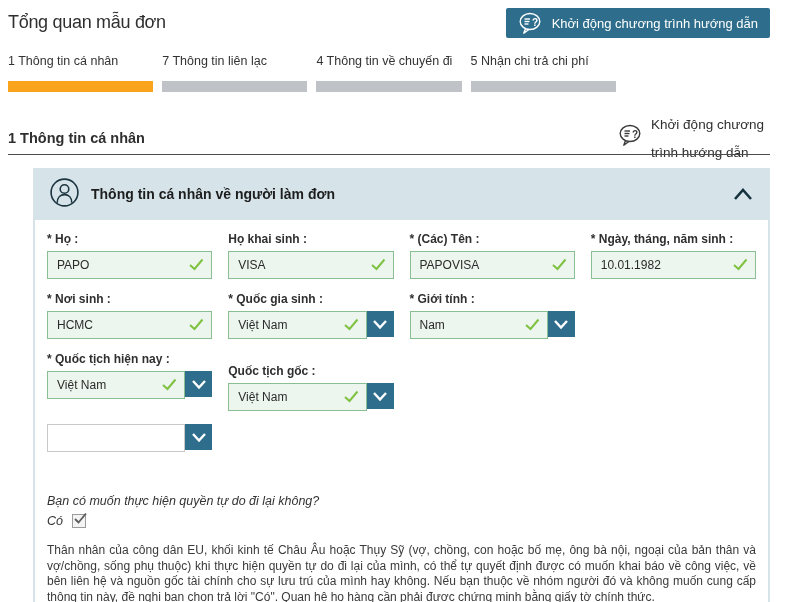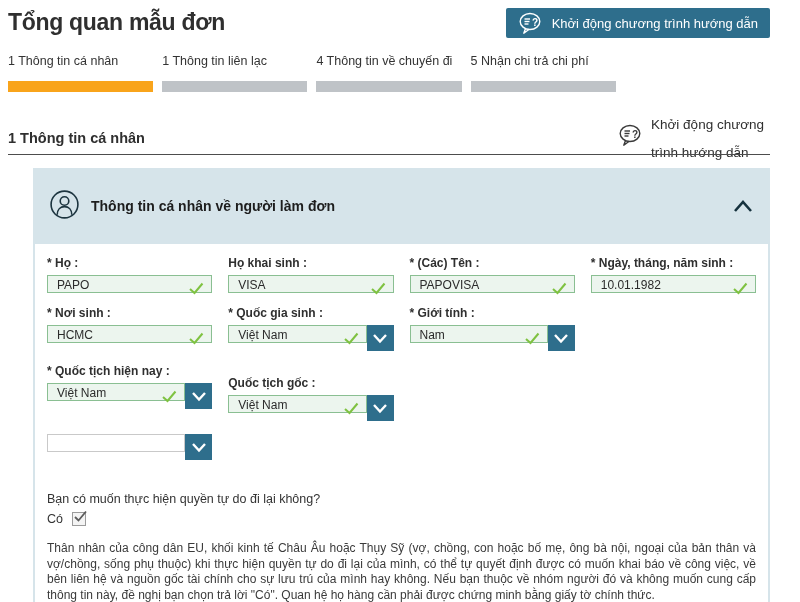--- a/index.html
+++ b/index.html
@@ -4,21 +4,21 @@
 <style>
   html,body{margin:0;padding:0;}
   body{
     width:800px;height:602px;overflow:hidden;background:#ffffff;
     font-family:"Liberation Sans","DejaVu Sans",sans-serif;color:#333;
   }
   .page{padding:8px 30px 0 8px;position:relative;}
 
   
   .top-row{display:flex;justify-content:space-between;align-items:flex-start;}
-  h1{margin:0;font-size:23px;line-height:28px;font-weight:bold;color:#2f2f2f;letter-spacing:-0.3px;}
+  h1{margin:0;font-size:18px;line-height:28px;font-weight:normal;color:#2f2f2f;letter-spacing:-0.3px;}
   .guide-btn{
     display:flex;align-items:center;gap:9px;border:none;cursor:pointer;
     background:#2e6e8c;color:#fff;font-family:inherit;font-size:13px;
     padding:6px 12px;border-radius:2px;height:30px;
   }
   .bubble-icon{display:inline-flex;}
   .bubble-icon svg{display:block;}
   .light{color:#ffffff;}
   .dark{color:#3a3a3a;}
 
@@ -42,47 +42,47 @@
   .help-link .bubble-icon{margin-top:9px;}
   .help-text{width:118px;font-size:13.5px;line-height:28px;color:#2f2f2f;margin-top:-4px;}
 
   
   .panel{
     margin:13px 0 0 25px;border-left:2px solid #d6e4ea;border-right:2px solid #d6e4ea;
     padding-bottom:40px;
   }
   .panel-header{
     background:#d6e4ea;height:44px;display:flex;align-items:center;gap:11px;
-    padding:16px 14px;cursor:pointer;
+    padding:4px 14px;cursor:pointer;
   }
   .panel-title{font-size:14px;font-weight:bold;color:#1d1d1d;}
   .panel-header .chevron{margin-left:auto;display:inline-flex;}
   .panel-body{padding:12px 12px 0 12px;}
 
   
   .grid{display:grid;grid-template-columns:repeat(4,1fr);column-gap:16px;row-gap:13px;}
   .col1{grid-column:1;}
   .col2{grid-column:2;margin-top:12px;}
   .span-all{grid-column:1 / -1;}
   .f-label{font-size:12px;font-weight:bold;color:#2f2f2f;line-height:15px;margin-bottom:4px;white-space:nowrap;}
   .control-wrap{display:flex;align-items:stretch;}
   .control{
-    position:relative;flex:1;height:18px;box-sizing:border-box;
-    background:#ecf5ee;border:1px solid #8abf92;display:flex;align-items:flex-end;
+    position:relative;flex:1;height:28px;box-sizing:border-box;
+    background:#ecf5ee;border:1px solid #8abf92;display:flex;align-items:center;
     padding:0 26px 0 9px;font-size:12px;color:#2b2b2b;cursor:text;
   }
   .control.empty-white{background:#ffffff;border:1px solid #c9c9c9;}
   .check{position:absolute;right:7px;top:6px;display:inline-flex;}
   .dd{
     width:27px;height:26px;box-sizing:border-box;border:none;background:#2e6e8c;
     display:flex;align-items:center;justify-content:center;cursor:pointer;padding:0;flex:none;
   }
 
   
-  .question{margin-top:18px;}
+  .question{margin-top:28px;font-style:italic;}
   .q-text{font-size:12.5px;line-height:16px;color:#333;}
   .q-answer{display:flex;align-items:center;gap:9px;margin-top:5px;}
   .q-answer-label{font-size:12.5px;color:#333;}
   .checkbox{
     width:12px;height:12px;border:1px solid #9b9b9b;background:#f4f4f4;
     display:inline-flex;align-items:flex-end;justify-content:center;cursor:pointer;position:relative;
   }
   .checkbox svg{position:absolute;left:0;top:-3px;}
   .note{
     margin:15px 0 0 0;font-size:12px;line-height:15.5px;color:#3a3a3a;text-align:justify;
@@ -109,21 +109,21 @@
       <span>Khởi động chương trình hướng dẫn</span>
     </button>
   </div>
 
   <div class="steps">
     <div class="step">
       <div class="step-label">1 Thông tin cá nhân</div>
       <div class="step-bar active"></div>
     </div>
     <div class="step">
-      <div class="step-label">1 Thông tin liên lạc</div>
+      <div class="step-label">7 Thông tin liên lạc</div>
       <div class="step-bar"></div>
     </div>
     <div class="step">
       <div class="step-label">4 Thông tin về chuyến đi</div>
       <div class="step-bar"></div>
     </div>
     <div class="step">
       <div class="step-label">5 Nhận chi trả chi phí</div>
       <div class="step-bar"></div>
     </div>

